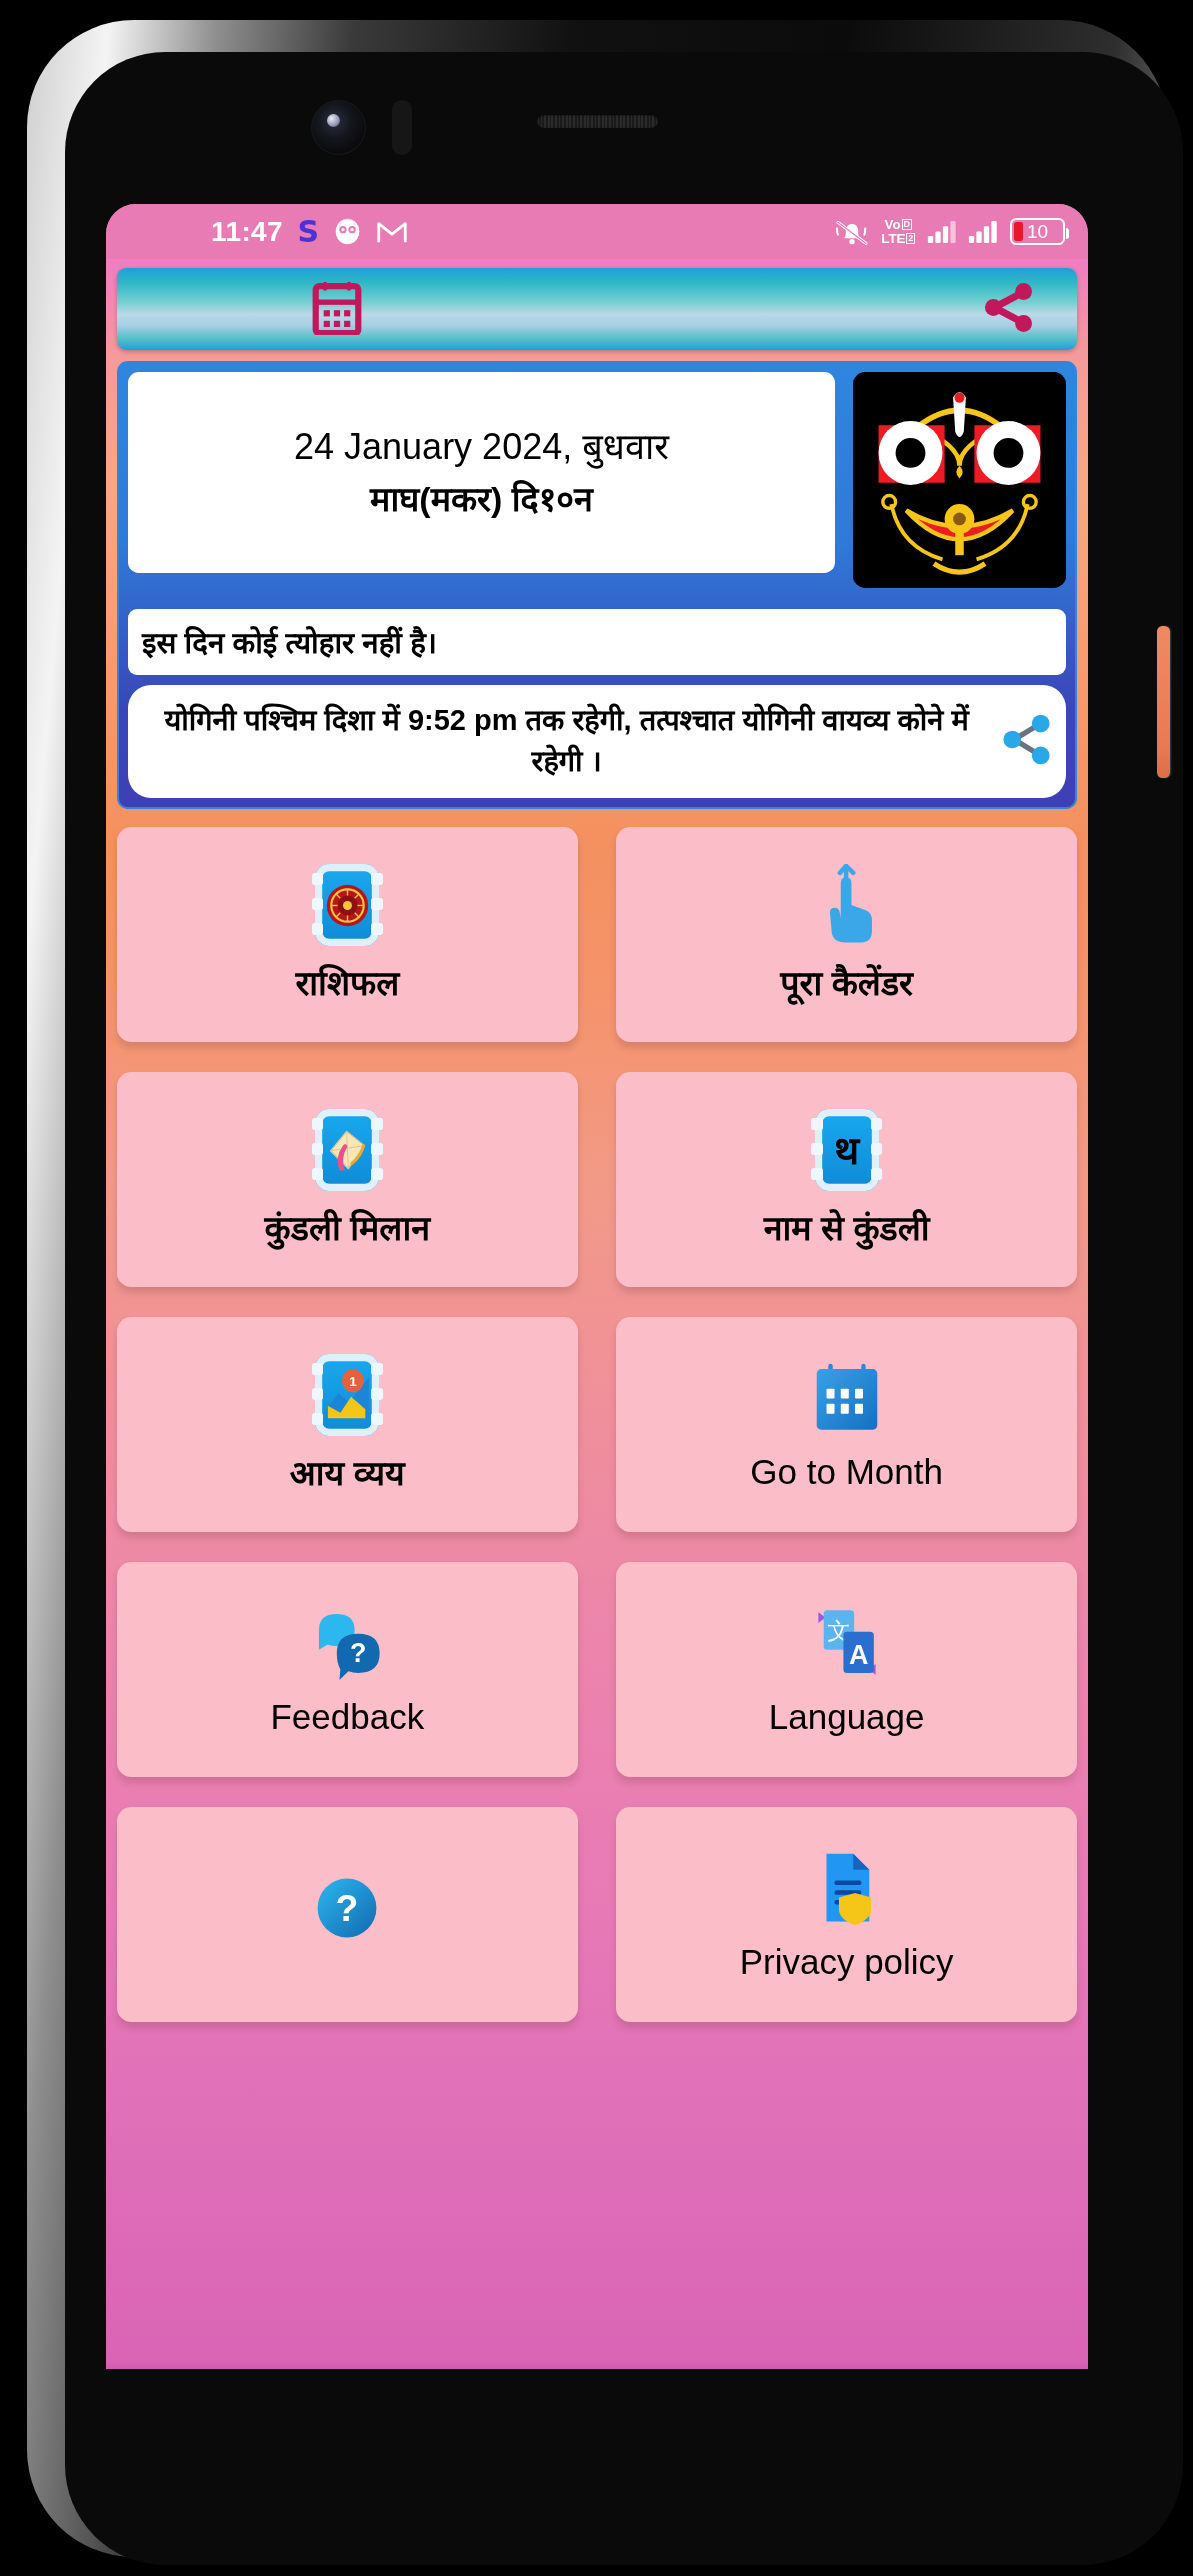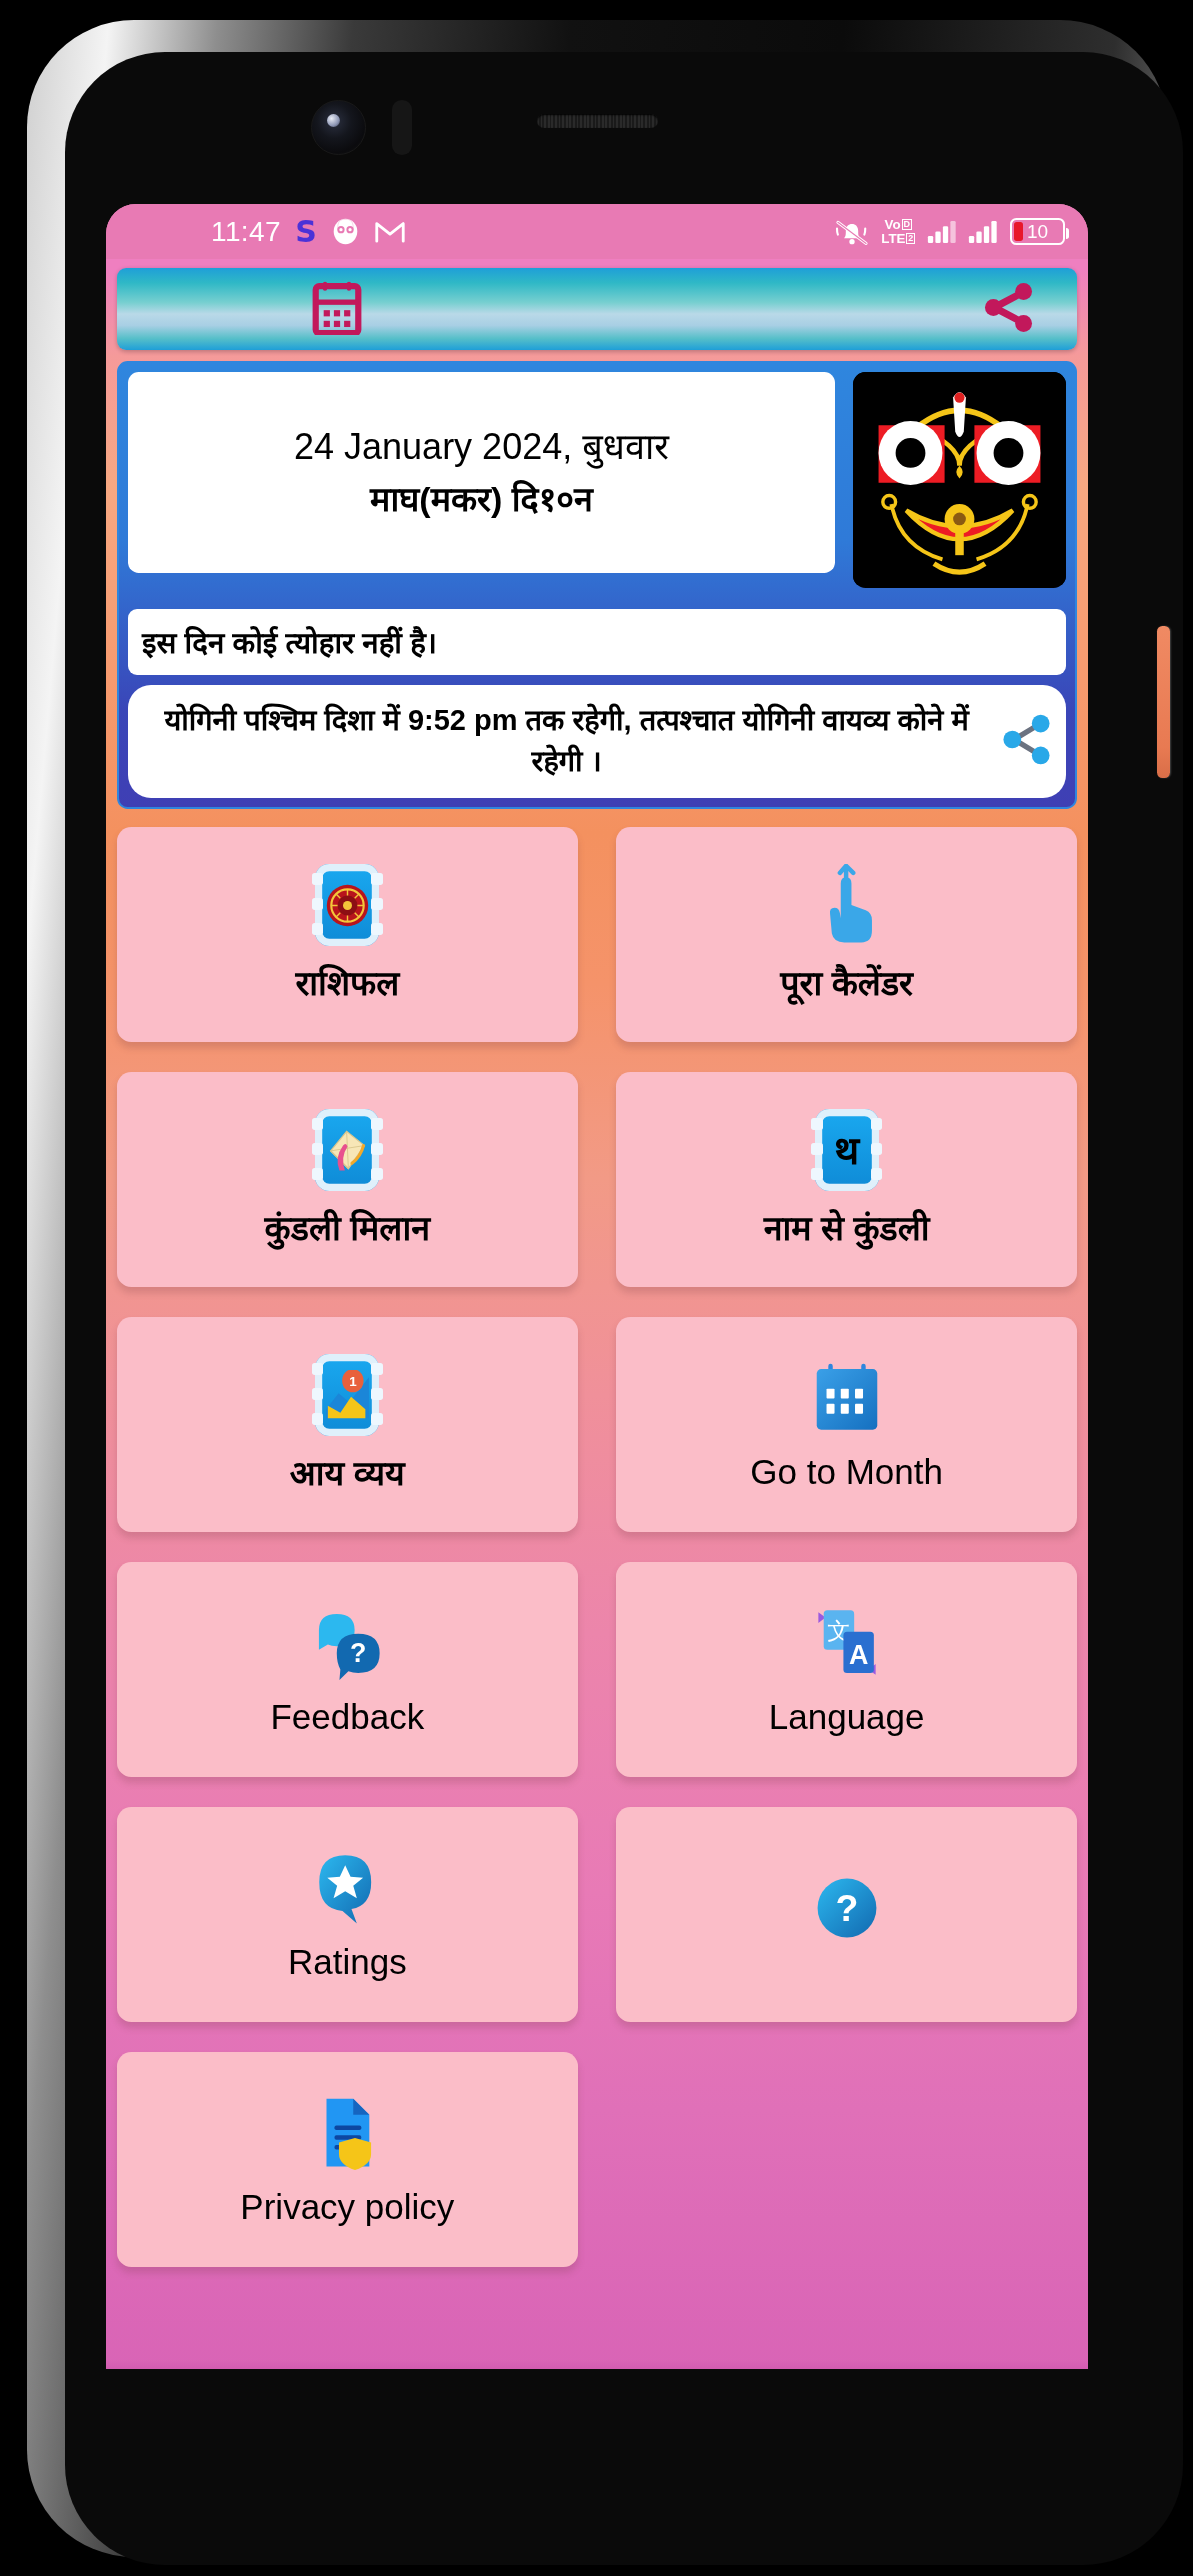--- a/index.html
+++ b/index.html
@@ -83,21 +83,21 @@
   
   #status-bar {
     position: relative; height: 55px;
     background: #e87ab4;
     display: flex; align-items: center;
     padding: 0 23px;
     color: #fff;
   }
   .sb-left { display:flex; align-items:center; gap:14.3px; flex: 0 0 auto; margin-left: 82px;}
   .sb-right { display:flex; align-items:center; gap:11.6px; margin-left:auto; }
-  #status-time { font-size: 28px; font-weight: 400; letter-spacing: 0.4px; color:#fff; }
+  #status-time { font-size: 28px; font-weight: 700; letter-spacing: 0.4px; color:#fff; }
   .sb-icon { display:flex; align-items:center; }
   #skype-icon { color:#4b32d8; font-weight:bold; font-size:30px; line-height:1; font-family:"DejaVu Sans", sans-serif;}
   #battery-shell {
     width: 55px; height: 27px; border: 2.2px solid #fff; border-radius: 6.3px;
     position: relative; display:flex; align-items:center; padding: 1.8px;
   }
   #battery-shell::after{
     content:''; position:absolute; right:-6.3px; top:8px; width:3.6px; height:10.7px;
     background:#fff; border-radius:0 2.7px 2.7px 0;
   }
@@ -503,35 +503,20 @@
           <path d="M72 78 l-8-6 8-6z" fill="#9b5ae0"></path>
           <rect x="14" y="6" width="34" height="44" rx="4" fill="#5ab4f0"></rect>
           <text x="31" y="38" font-size="26" fill="#fff" text-anchor="middle" font-family="'DejaVu Sans',sans-serif">文</text>
           <rect x="36" y="30" width="34" height="46" rx="4" fill="#2a6fd0"></rect>
           <text x="53" y="66" font-size="30" fill="#fff" text-anchor="middle" font-family="'Liberation Sans',sans-serif" font-weight="bold">A</text>
         </svg>
       </div>
       <div class="tile-label latin">Language</div>
     </div>
 
-    <div class="grid-tile">
-      <div class="tile-icon">
-        <svg width="70" height="77" viewBox="0 0 78 86">
-          <path d="M8 36 q0-30 29-30 q29 0 29 30 q0 26-22 30 l6 16 -16-14 q-26-2-26-32z" fill="url(#rgrad)"></path>
-          <defs>
-              <linearGradient id="rgrad" x1="0" y1="0" x2="1" y2="1">
-            <stop offset="0" stop-color="#2cb8ef"></stop>
-                <stop offset="1" stop-color="#1269b0"></stop>
-          </linearGradient>
-            </defs>
-          <path d="M37 17 l6 13 14 1 -11 9 4 14 -13-8 -13 8 4-14 -11-9 14-1z" fill="#fff"></path>
-        </svg>
-      </div>
-      <div class="tile-label latin">Ratings</div>
-    </div>
 
 
     <div class="grid-tile">
       <div class="tile-icon">
         <svg width="66" height="66" viewBox="0 0 74 74">
           <circle cx="37" cy="37" r="33" fill="url(#hgrad)"></circle>
           <defs>
               <linearGradient id="hgrad" x1="0" y1="0" x2="1" y2="1">
             <stop offset="0" stop-color="#2cb8ef"></stop>
                 <stop offset="1" stop-color="#1269b0"></stop>

